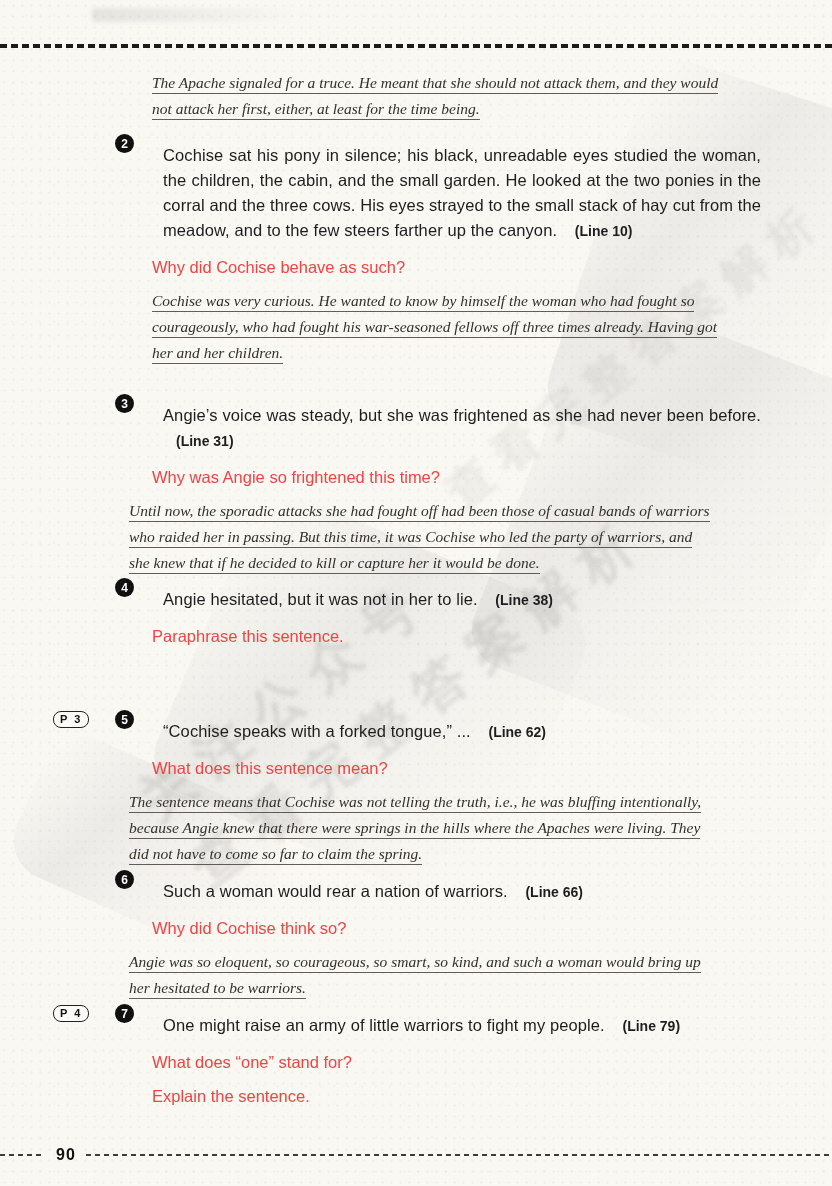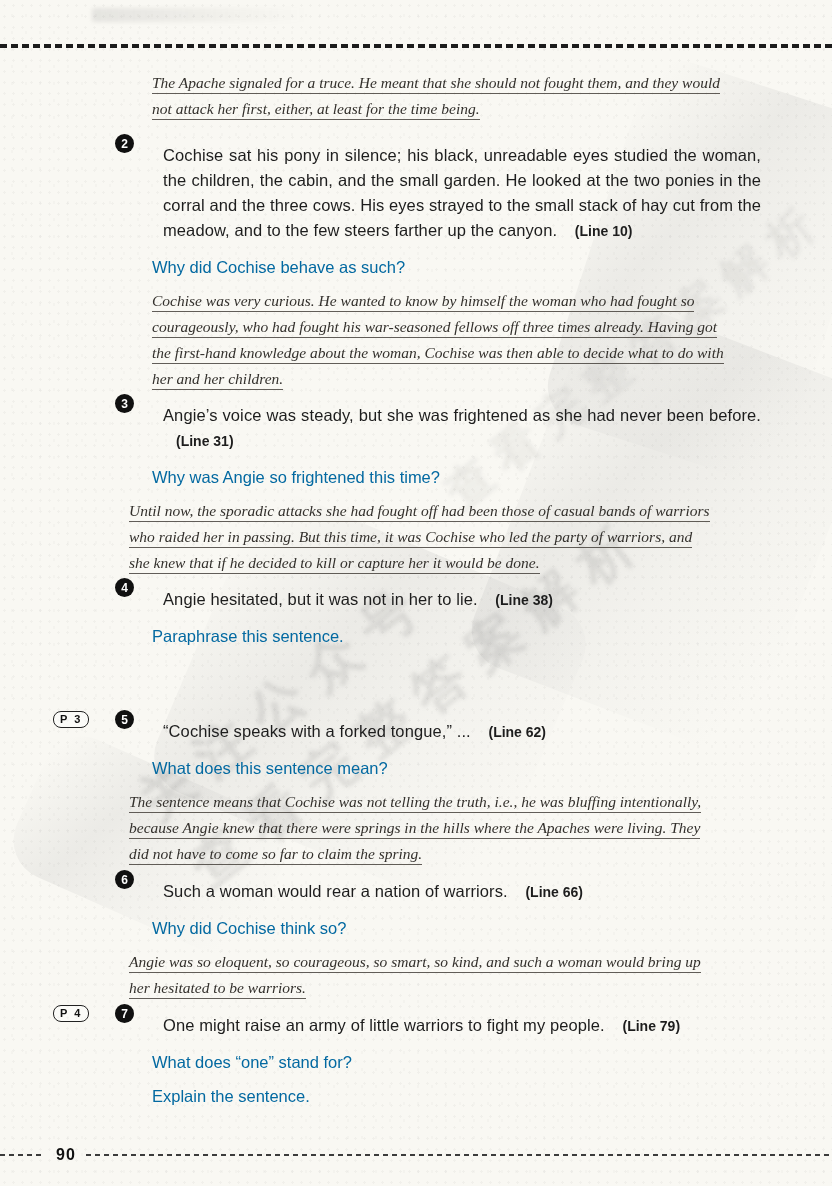--- a/index.html
+++ b/index.html
@@ -69,21 +69,21 @@
     border:1.6px solid #222; border-radius:8px;
     padding:0 6px; height:15px; line-height:15px;
     font-size:11px; font-weight:bold; letter-spacing:2px; color:#111;
     background:rgba(255,255,255,0.4);
   }
   .quote {
     margin:11px; font-size:16.5px; line-height:25px; color:#1d1d1d;
     text-align:justify; letter-spacing:0.1px;
   }
   .lref { font-size:14px; font-weight:bold; white-space:nowrap; margin-left:13px; letter-spacing:0; }
-  .subq { margin:4px 0 0; font-size:16.5px; line-height:25px; color:#0369a1; }
+  .subq { margin:4px 0 0; font-size:16.5px; line-height:25px; color:#ef4444; }
   .subq + .subq { margin-top:9px; }
   .answers { margin-top:11px; }
   .answers.wide { margin-left:-23px; }
   .ans-line {
     display:table; white-space:nowrap;
     font-family:"Liberation Serif", serif; font-style:italic;
     font-size:15.5px; line-height:19px; color:#33302c;
     border-bottom:1.3px solid rgba(70,66,60,0.85);
     padding-bottom:1px; margin-bottom:5px;
   }
@@ -101,36 +101,35 @@
   <div>查看完整答案解析</div>
 </div>
 <div class="watermark wm2">
   <div>查看完整答案解析</div>
 </div>
 
 <div class="top-divider"></div>
 
 <section class="qa" style="top:62px">
   <div class="answers">
-    <div class="ans-line">The Apache signaled for a truce. He meant that she should not fought them, and they would</div>
+    <div class="ans-line">The Apache signaled for a truce. He meant that she should not attack them, and they would</div>
     <div class="ans-line">not attack her first, either, at least for the time being.</div>
   </div>
 </section>
 
 <section class="qa" style="top:132px">
   <span class="bullet">2</span>
   <p class="quote">
     <span>Cochise sat his pony in silence; his black, unreadable eyes studied the woman, the children, the cabin, and the small garden. He looked at the two ponies in the corral and the three cows. His eyes strayed to the small stack of hay cut from the meadow, and to the few steers farther up the canyon.</span>
     <b class="lref">(Line 10)</b>
   </p>
   <p class="subq">Why did Cochise behave as such?</p>
   <div class="answers">
     <div class="ans-line">Cochise was very curious. He wanted to know by himself the woman who had fought so</div>
     <div class="ans-line">courageously, who had fought his war-seasoned fellows off three times already. Having got</div>
-    <div class="ans-line">the first-hand knowledge about the woman, Cochise was then able to decide what to do with</div>
     <div class="ans-line">her and her children.</div>
   </div>
 </section>
 
 <section class="qa" style="top:392px">
   <span class="bullet">3</span>
   <p class="quote">
     <span>Angie’s voice was steady, but she was frightened as she had never been before.</span>
     <b class="lref">(Line 31)</b>
   </p>

